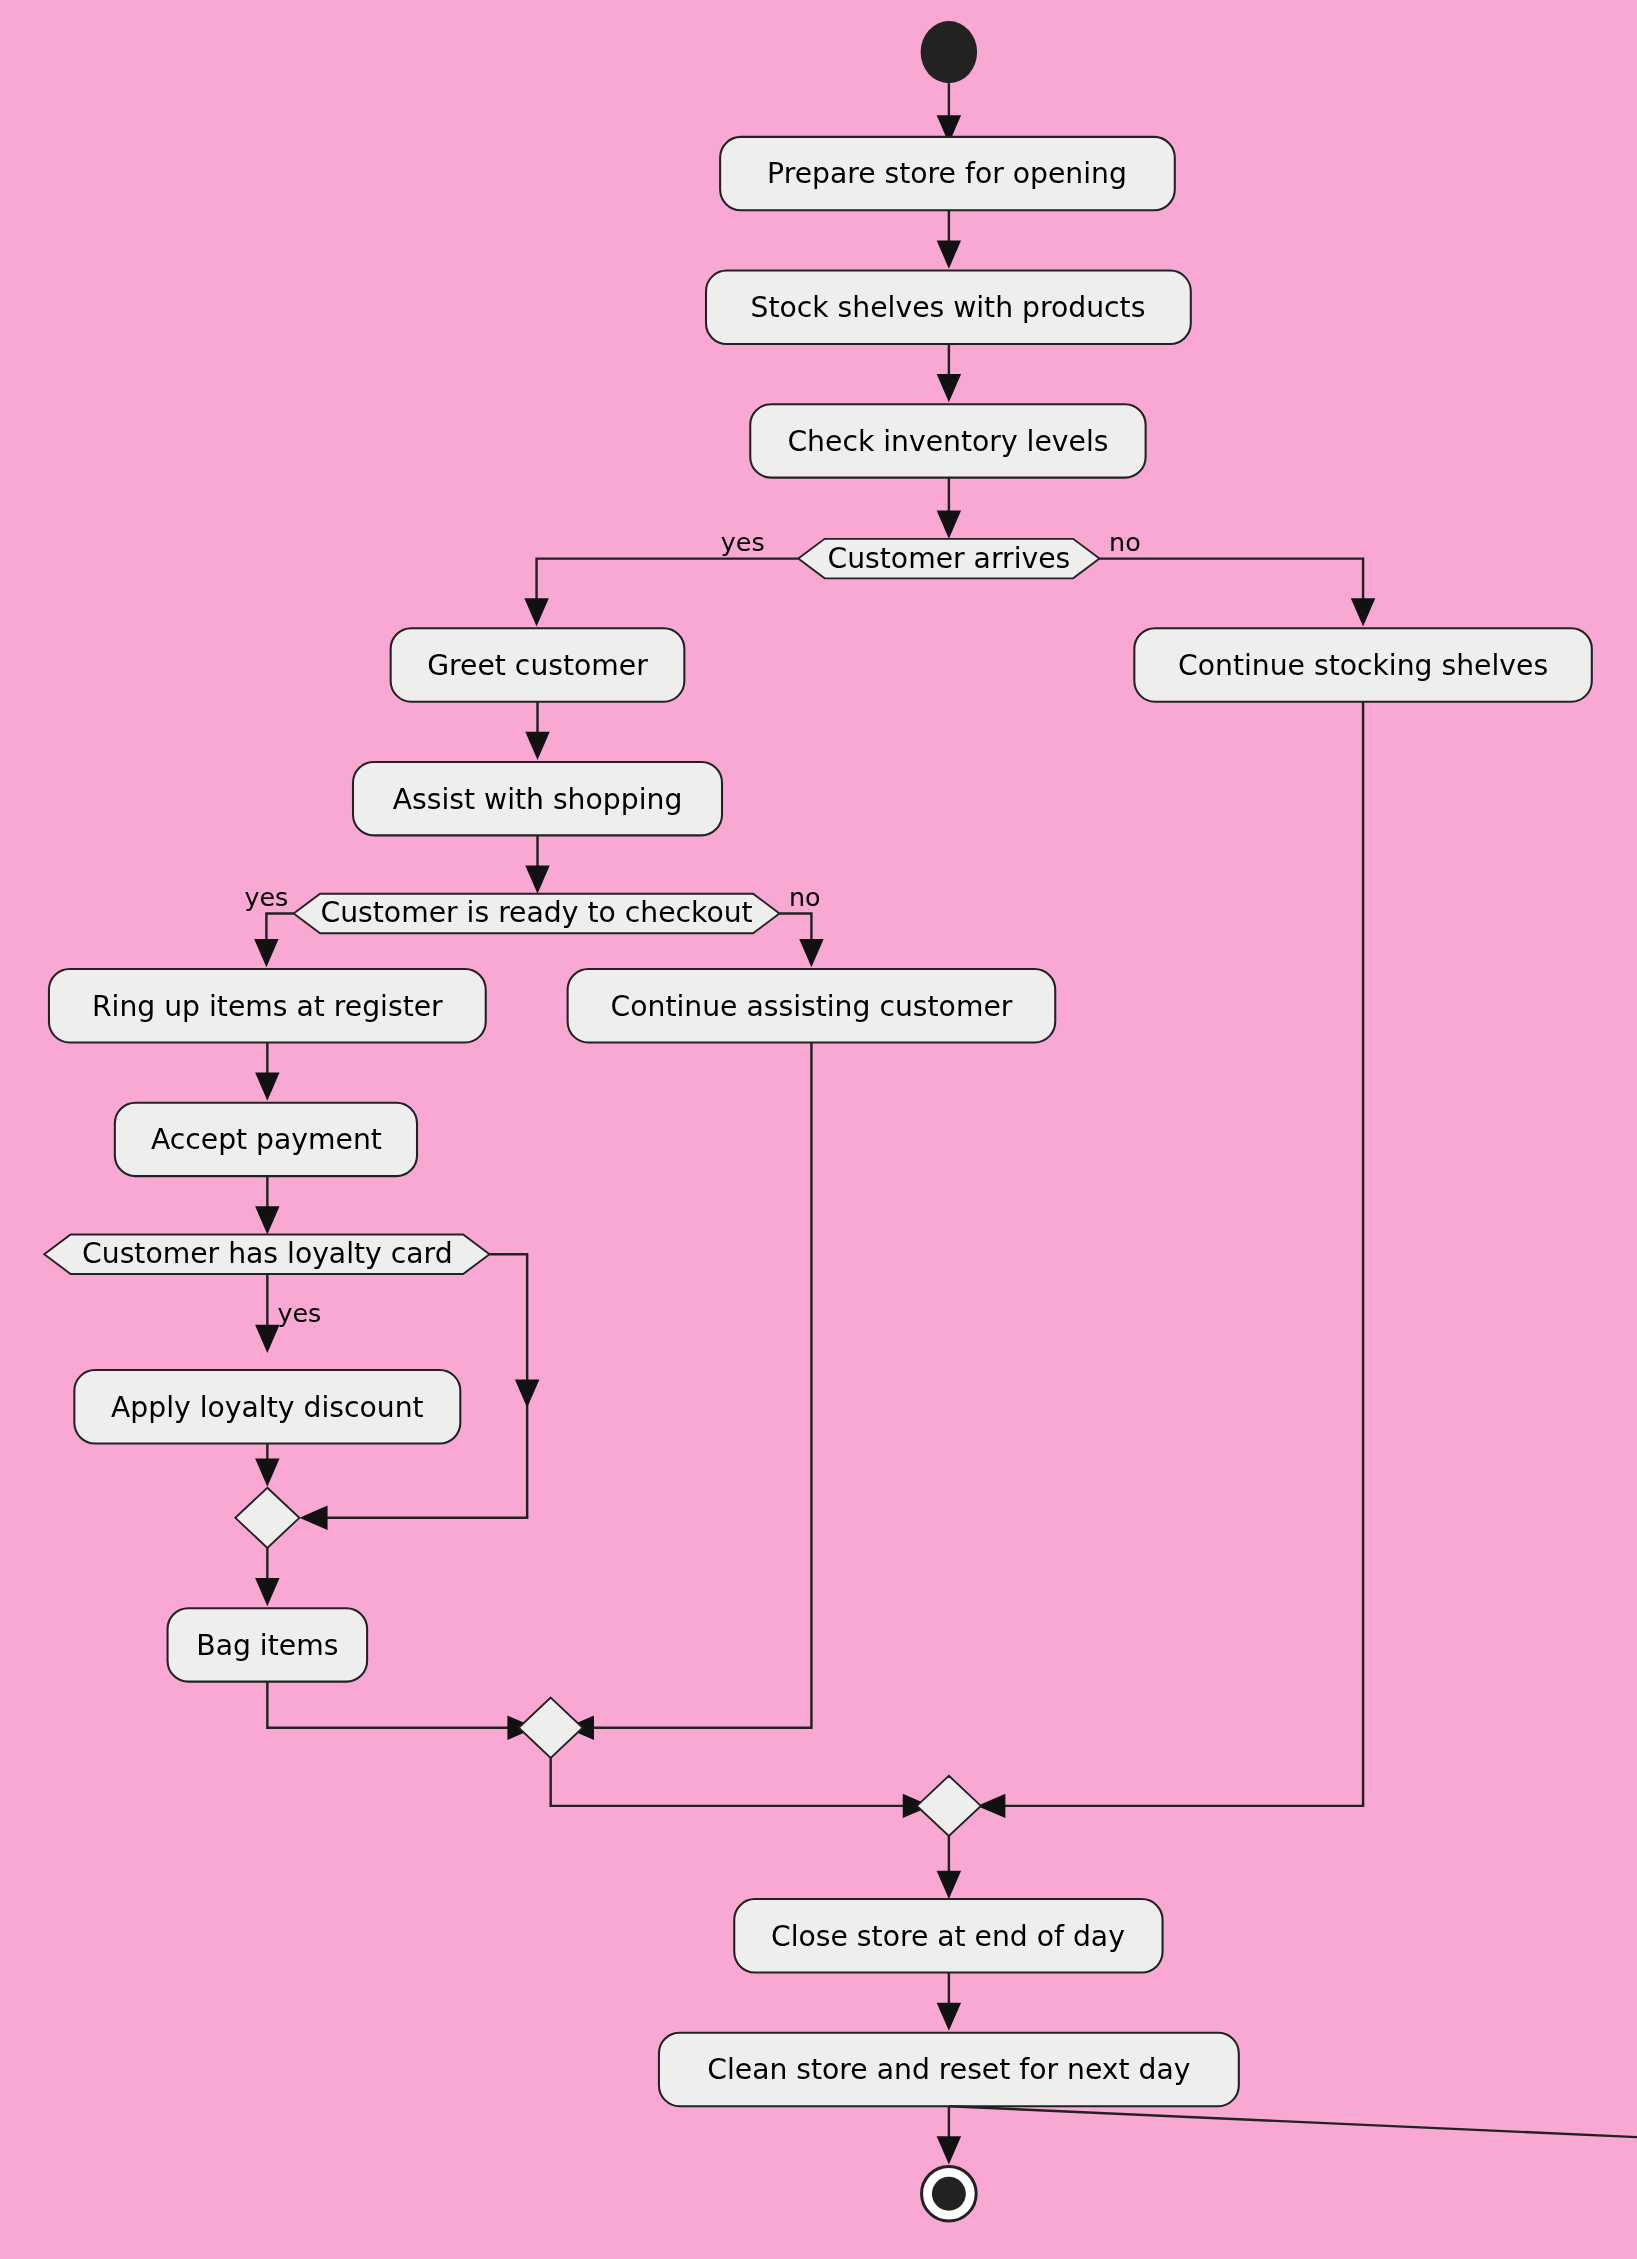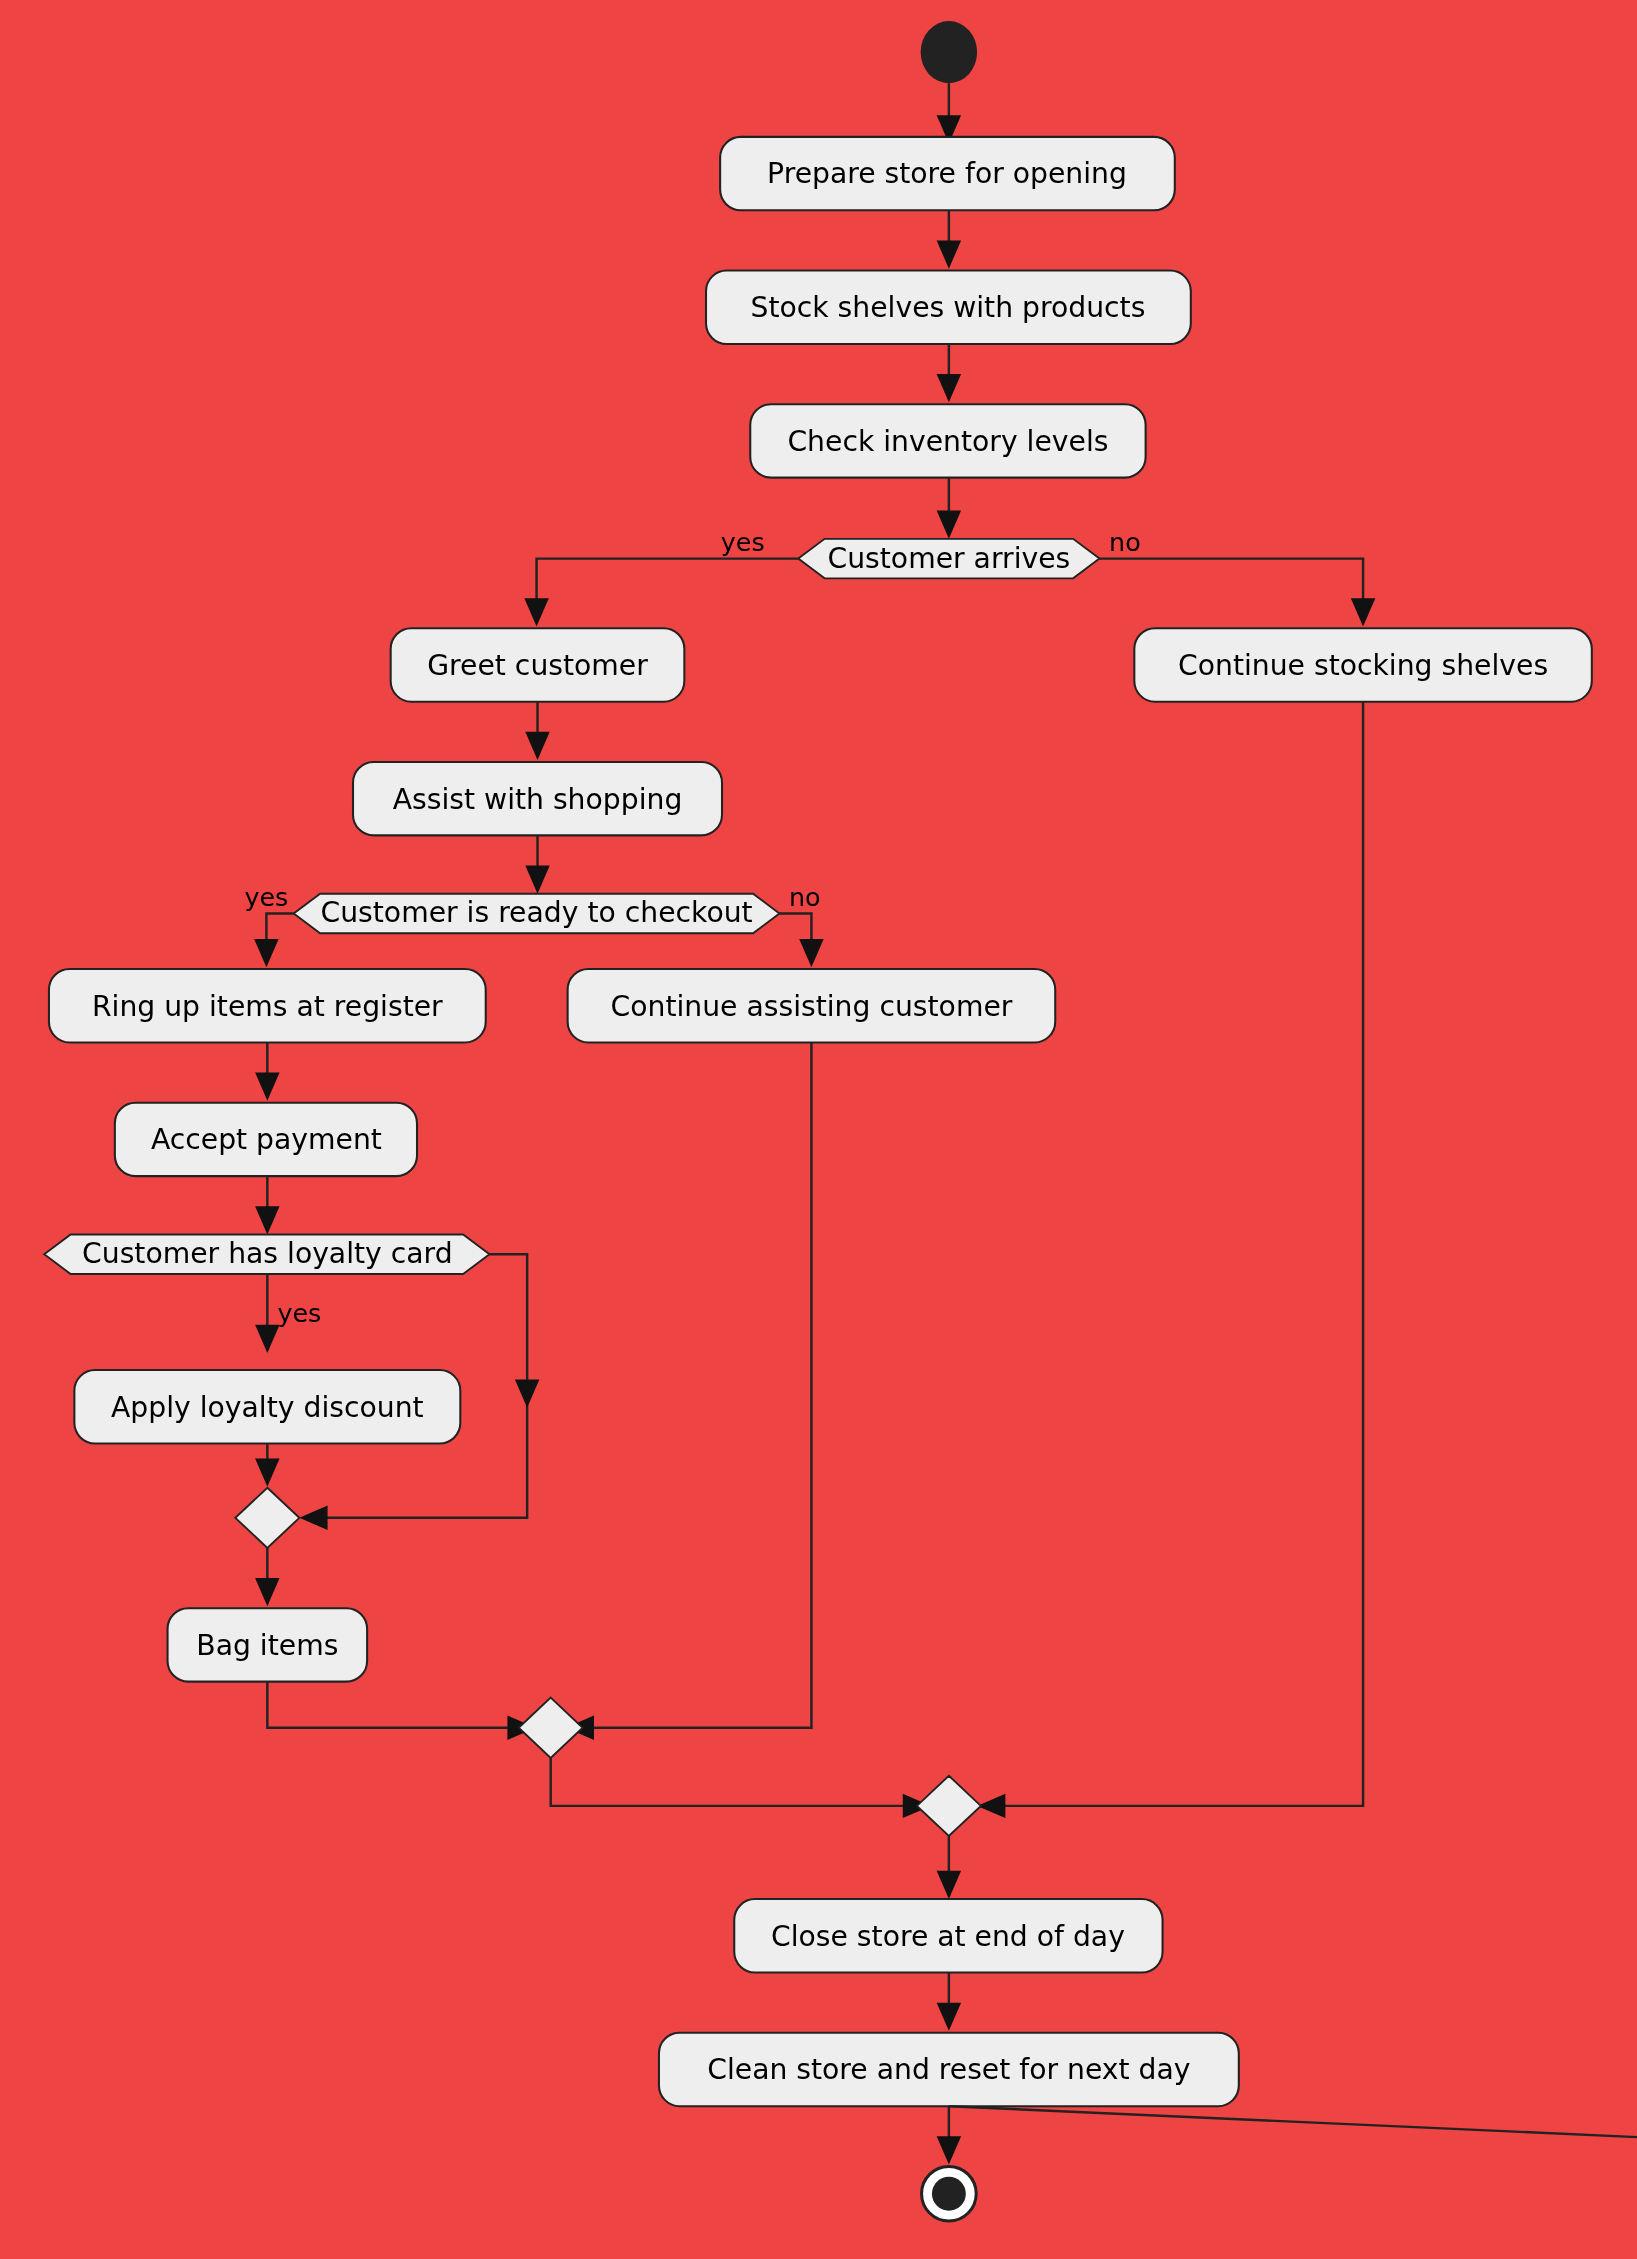--- a/index.html
+++ b/index.html
@@ -10,21 +10,21 @@
   body {
     width: 1637px;
     height: 2260px;
     font-family: "DejaVu Sans", sans-serif;
     overflow: hidden;
   }
   #diagram-root {
     position: relative;
     width: 1637px;
     height: 2260px;
-    background: #ef4444;
+    background: #f9a8d4;
   }
   svg#activity-svg {
     display: block;
     width: 1637px;
     height: 2260px;
   }
   .node-shape {
     fill: #EEEEEE;
     stroke: #222222;
     stroke-width: 2.2;

